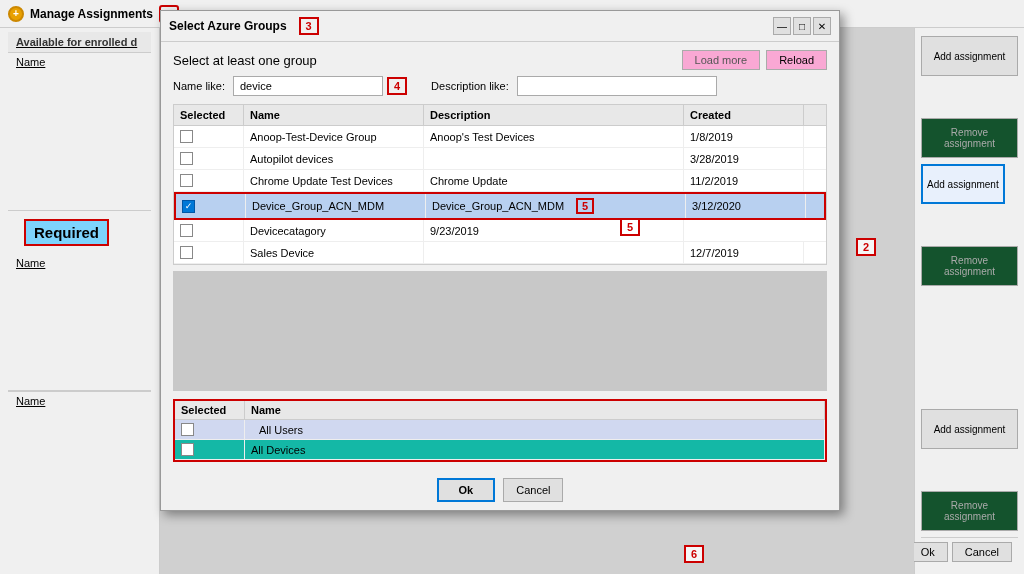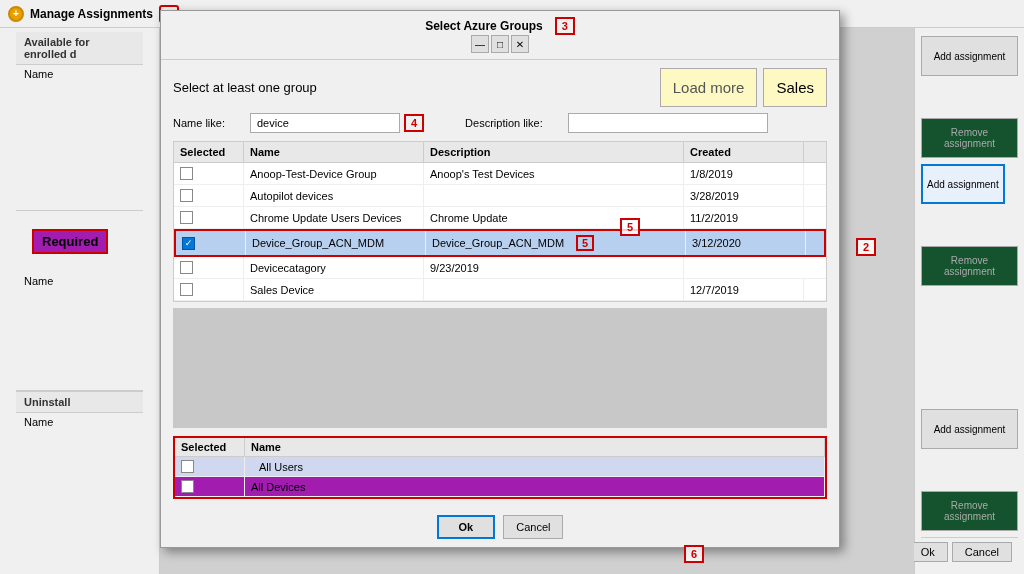--- a/index.html
+++ b/index.html
@@ -66,47 +66,48 @@
       overflow: hidden;
     }
 
     
     .left-panel {
       width: 160px;
       background: #f0f0f0;
       border-right: 1px solid #ccc;
       display: flex;
       flex-direction: column;
-      padding: 4px 16px;
+      padding: 4px 8px;
       flex-shrink: 0;
+      text-decoration: underline;
     }
 
     .section-header {
       padding: 4px 8px;
       font-size: 11px;
       font-weight: 600;
       color: #333;
       background: #e8e8e8;
       border-bottom: 1px solid #ccc;
     }
 
     .left-section {
       flex: 1;
       border-bottom: 1px solid #ccc;
     }
 
     .required-badge {
-      margin: 14px 8px;
+      margin: 4px 8px;
       border: 2px solid #cc0000;
       padding: 3px 8px;
       color: #000;
-      font-size: 13px;
+      font-size: 15px;
       font-weight: 600;
       display: inline-block;
-      background: #a21caf;
+      background: #7dd3fc;
     }
 
     .left-name-col {
       padding: 3px 8px;
       font-size: 11px;
       color: #000;
     }
 
     .left-grey-area {
       flex: 1;
@@ -191,21 +192,20 @@
     }
 
     .dialog-titlebar {
       background: #f0f0f0;
       padding: 6px 8px;
       display: flex;
       align-items: center;
       justify-content: space-between;
       border-bottom: 1px solid #ccc;
       min-height: 30px;
-      flex-direction: column;
     }
 
     .dialog-title {
       font-size: 12px;
       font-weight: 600;
       color: #000;
     }
 
     .dialog-title-annotation {
       color: #cc0000;
@@ -247,36 +247,36 @@
       font-size: 13px;
       color: #000;
     }
 
     .top-buttons {
       display: flex;
       gap: 6px;
     }
 
     .btn-loadmore, .btn-reload {
-      background: #fef9c3;
+      background: #f9a8d4;
       border: 1px solid #aaa;
-      padding: 10px 12px;
-      font-size: 15px;
+      padding: 3px 12px;
+      font-size: 11px;
       cursor: pointer;
       color: #555;
     }
 
     .btn-reload {
       color: #000;
     }
 
     .filter-row {
       display: flex;
       align-items: center;
-      gap: 25px;
+      gap: 8px;
       margin-bottom: 2px;
     }
 
     .filter-label {
       font-size: 11px;
       color: #000;
     }
 
     .filter-input {
       border: 1px solid #aaa;
@@ -383,21 +383,21 @@
     .sel-th {
       padding: 3px 6px;
       font-weight: 600;
       border-right: 1px solid #ccc;
     }
 
     .sel-row {
       display: grid;
       grid-template-columns: 70px 1fr;
       border-bottom: 1px solid #eee;
-      background: #a21caf;
+      background: #14b8a6;
     }
 
     .sel-row:nth-child(2) {
       background: #d0d8f0;
     }
 
     .sel-td {
       padding: 3px 6px;
       border-right: 1px solid #eee;
       display: flex;
@@ -451,21 +451,20 @@
 
       <div class="left-section">
         <div style="padding: 4px 8px;">
           <span class="required-badge">Required</span>
         </div>
         <div class="left-name-col">Name</div>
         <div class="left-grey-area"></div>
       </div>
 
       <div class="uninstall-section">
-        <div class="section-header">Uninstall</div>
         <div class="left-name-col">Name</div>
         <div class="left-grey-area"></div>
       </div>
     </div>
 
     <div style="flex:1; background: #d0d0d0; position: relative;"></div>
 
     <div class="right-panel">
       <button class="btn-assignment">Add assignment</button>
       <button class="btn-assignment disabled">Remove<br>assignment</button>
@@ -499,21 +498,21 @@
       <div class="win-ctrl">✕</div>
     </div>
   </div>
 
   <div class="dialog-body">
 
     <div class="dialog-top-row">
       <span class="instruction-text">Select at least one group</span>
       <div class="top-buttons">
         <button class="btn-loadmore">Load more</button>
-        <button class="btn-reload">Sales</button>
+        <button class="btn-reload">Reload</button>
       </div>
     </div>
 
     <div class="filter-row">
       <span class="filter-label">Name like:</span>
       <div style="position:relative; display:flex; align-items:center; gap:4px;">
         <input class="filter-input" value="device" style="">
         <span class="filter-annotation">4</span>
       </div>
       <span class="filter-label" style="margin-left:16px;">Description like:</span>
@@ -544,21 +543,21 @@
             </div>
           <div class="td-cell">Autopilot devices</div>
           <div class="td-cell"></div>
           <div class="td-cell">3/28/2019</div>
         </div>
 
         <div class="table-row">
           <div class="td-cell">
               <div class="checkbox"></div>
             </div>
-          <div class="td-cell">Chrome Update Users Devices</div>
+          <div class="td-cell">Chrome Update Test Devices</div>
           <div class="td-cell">Chrome Update</div>
           <div class="td-cell">11/2/2019</div>
         </div>
 
         <div class="table-row selected-row" style="position:relative;">
           <div class="td-cell">
               <div class="checkbox checked"></div>
             </div>
           <div class="td-cell">Device_Group_ACN_MDM</div>
           <div class="td-cell">

